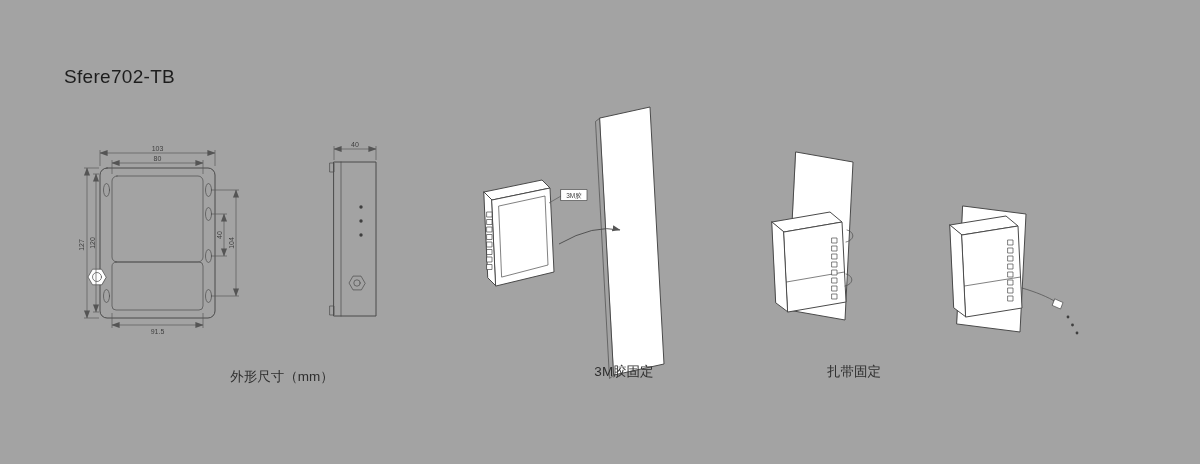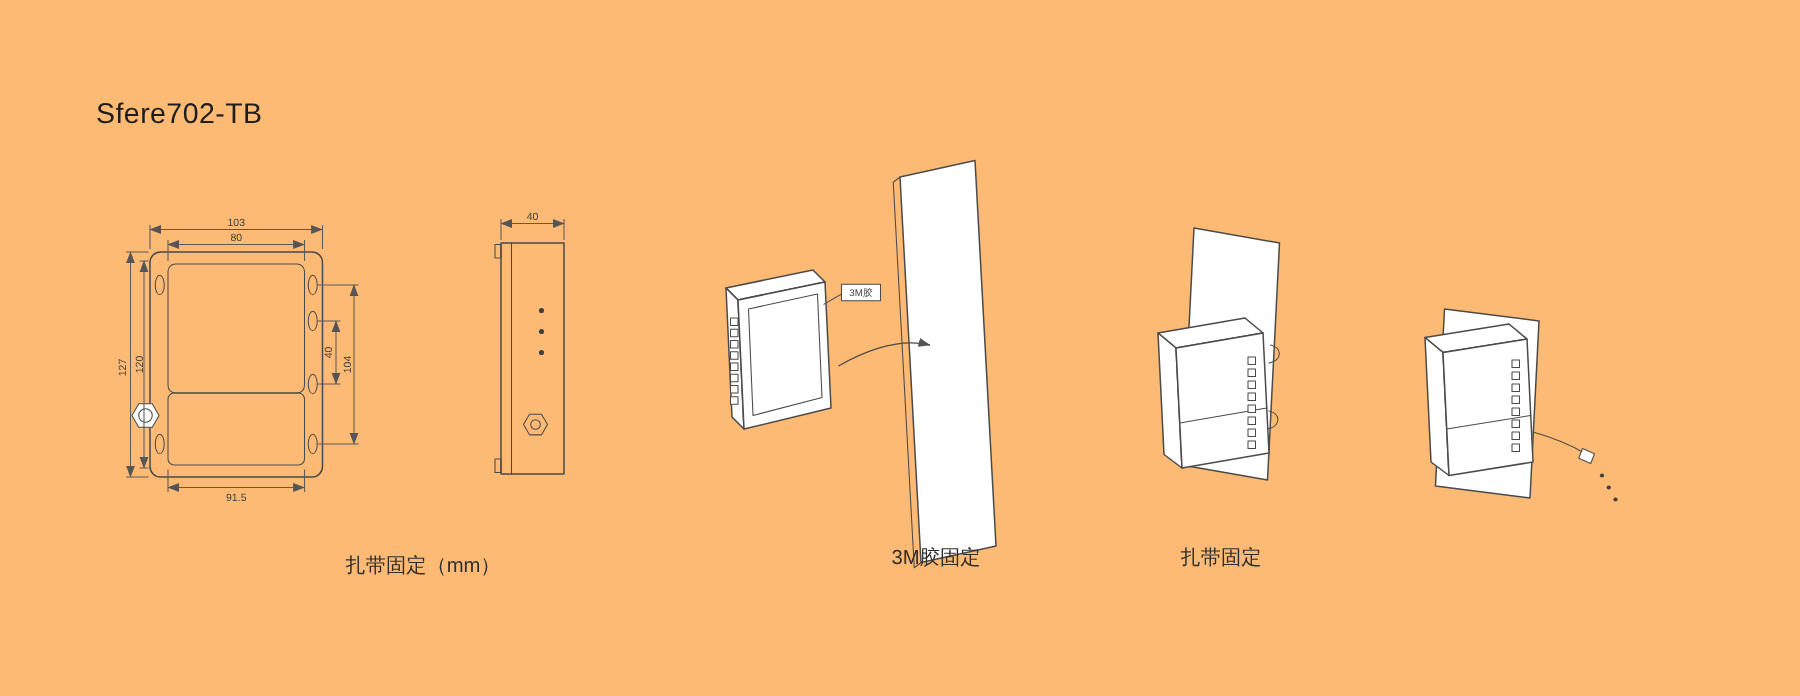--- a/index.html
+++ b/index.html
@@ -1,16 +1,16 @@
 <!DOCTYPE html>
 <html><head>
 <meta charset="utf-8">
 <style>
   html,body{margin:0;padding:0;background:#fff;}
-  .canvas{position:relative;width:1200px;height:464px;background:#fdba74;
+  .canvas{position:relative;width:1200px;height:464px;background:#a3a3a3;
           font-family:"Liberation Sans",sans-serif;overflow:hidden;}
   .title{position:absolute;left:64px;top:66px;font-size:19px;font-weight:500;
          color:#1d1d1d;letter-spacing:.3px;}
   .caption{position:absolute;transform:translateX(-50%);font-size:13.5px;color:#2e2e2e;}
   svg.art{position:absolute;left:0;top:0;}
   .ln{fill:none;stroke:#4a4a4a;stroke-width:1;stroke-linejoin:round;stroke-linecap:round;}
   .thin{stroke-width:.7;}
   .wh{fill:#ffffff;}
   .dim{fill:none;stroke:#5a5a5a;stroke-width:.7;}
   .dimtxt{font-family:"Liberation Sans",sans-serif;font-size:7px;fill:#3f3f3f;}
@@ -198,17 +198,17 @@
         <polygon class="ln thin wh" points="1055,299 1063,302.5 1060.5,309 1052.5,305.5"></polygon>
       </g>
       <g>
         <circle class="dot" cx="1068" cy="317" r="1.4"></circle>
         <circle class="dot" cx="1072.5" cy="325" r="1.4"></circle>
         <circle class="dot" cx="1077" cy="333" r="1.4"></circle>
       </g>
     </g>
   </svg>
 
-  <div class="caption" style="left:282px;top:368px">扎带固定（mm）</div>
+  <div class="caption" style="left:282px;top:368px">外形尺寸（mm）</div>
   <div class="caption" style="left:624px;top:363px">3M胶固定</div>
-  <div class="caption" style="left:814px;top:363px">扎带固定</div>
+  <div class="caption" style="left:854px;top:363px">扎带固定</div>
 
 </div>
 
 </body></html>

